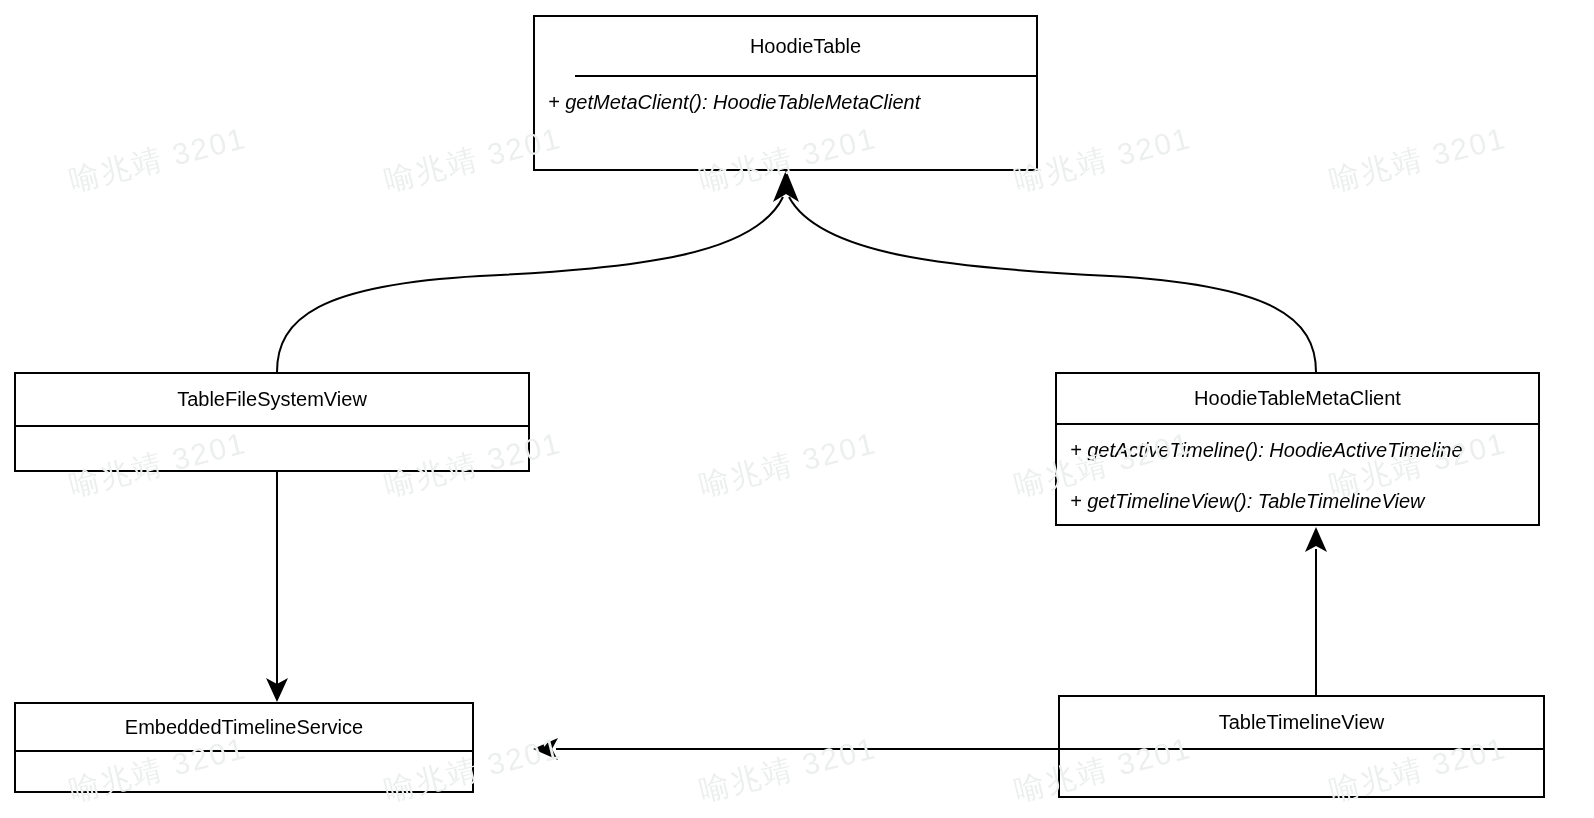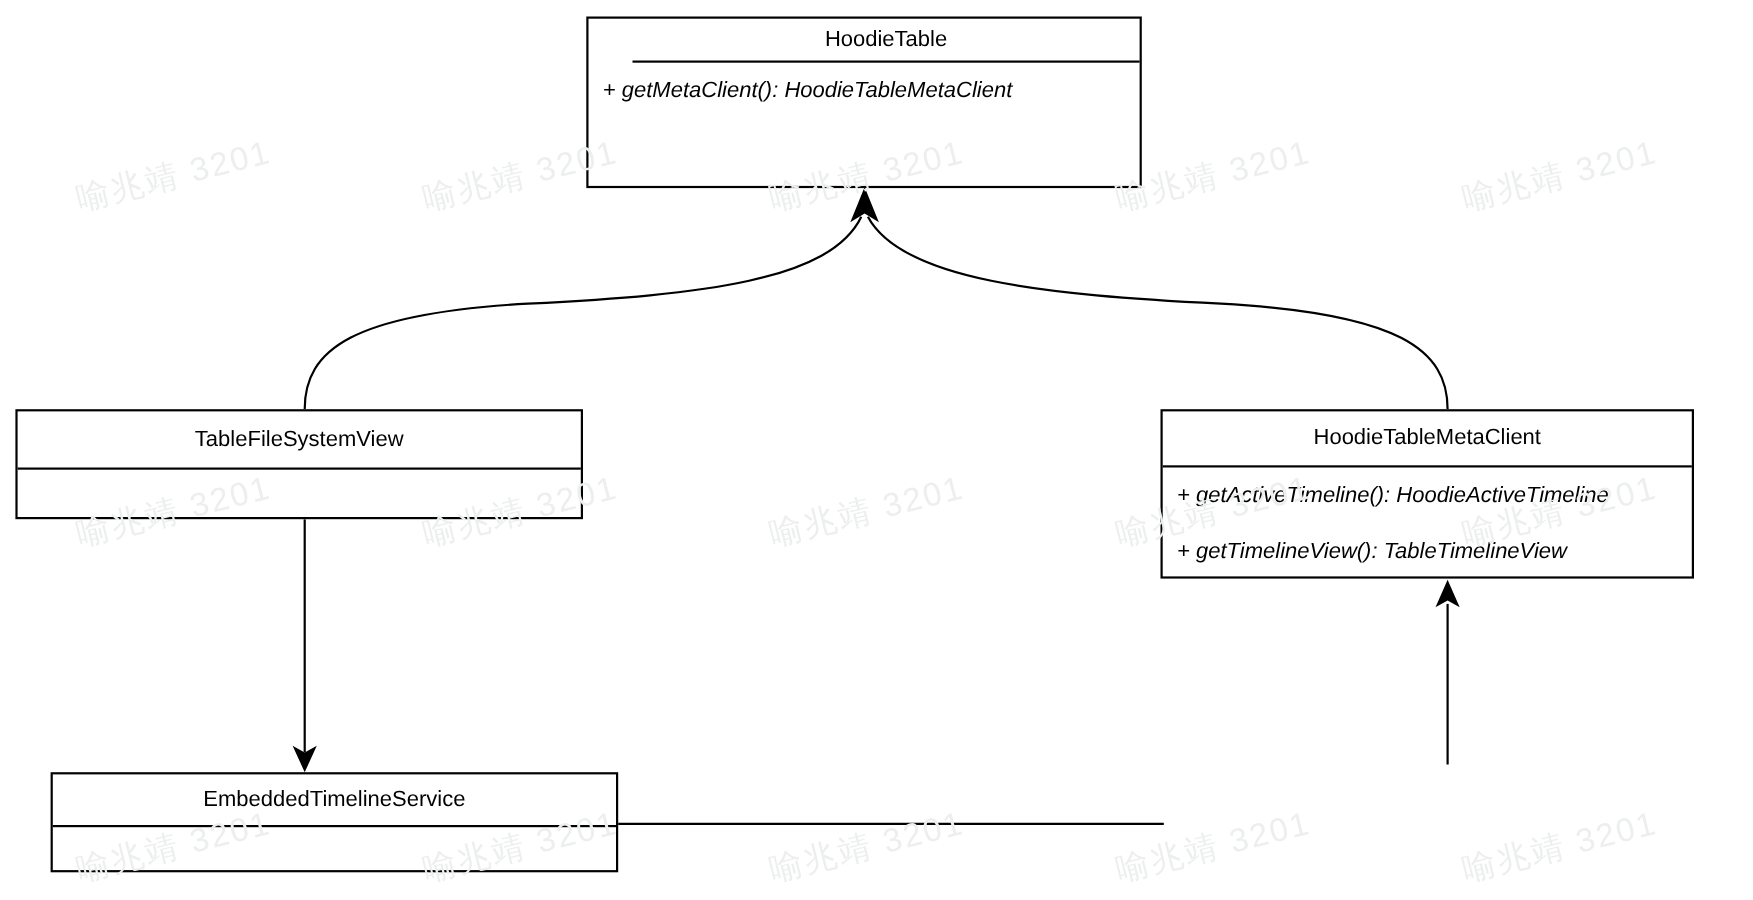--- a/index.html
+++ b/index.html
@@ -45,26 +45,26 @@
   .uml-method {
     box-sizing: border-box;
     height: 51px;
     line-height: 51px;
     padding-left: 13px;
     font-size: 20px;
     white-space: nowrap;
   }
   
   #node-hoodie-table            { left: 533px;  top: 15px;  width: 505px; height: 156px; }
-  #node-hoodie-table .uml-title { height: 40px; margin-left: 40px; }
+  #node-hoodie-table .uml-title { height: 60px; margin-left: 40px; }
   #node-table-file-system-view            { left: 14px;   top: 372px; width: 516px; height: 100px; }
   #node-table-file-system-view .uml-title { height: 53px; }
   #node-hoodie-table-meta-client            { left: 1055px; top: 372px; width: 485px; height: 154px; }
   #node-hoodie-table-meta-client .uml-title { height: 51px; }
-  #node-embedded-timeline-service            { left: 14px;   top: 702px; width: 516px; height: 91px; margin-left: 32px; }
+  #node-embedded-timeline-service            { left: 14px;   top: 702px; width: 460px; height: 91px; }
   #node-embedded-timeline-service .uml-title { height: 48px; }
   #node-table-timeline-view            { left: 1058px; top: 695px; width: 487px; height: 103px; }
   #node-table-timeline-view .uml-title { height: 53px; }
 
   #watermark-layer {
     position: absolute;
     left: 0; top: 0;
     width: 1594px; height: 818px;
     z-index: 5;
     pointer-events: none;
@@ -126,20 +126,24 @@
   <div class="uml-class" id="node-table-file-system-view">
     <div class="uml-title">TableFileSystemView</div>
     <div class="uml-body"></div>
   </div>
 
   <div class="uml-class" id="node-embedded-timeline-service">
     <div class="uml-title">EmbeddedTimelineService</div>
     <div class="uml-body"></div>
   </div>
 
+  <div class="uml-class" id="node-table-timeline-view">
+    <div class="uml-title">TableTimelineView</div>
+    <div class="uml-body"></div>
+  </div>
 
   <div id="watermark-layer">
       <span class="wm" style="color: rgb(237, 239, 239); left: 158px; top: 160px;">喻兆靖 3201</span>
       <span class="wm" style="color: rgb(237, 239, 239); left: 473px; top: 160px;">喻兆靖 3201</span>
       <span class="wm" style="color: rgb(237, 239, 239); left: 788px; top: 160px;">喻兆靖 3201</span>
       <span class="wm" style="color: rgb(237, 239, 239); left: 1103px; top: 160px;">喻兆靖 3201</span>
       <span class="wm" style="color: rgb(237, 239, 239); left: 1418px; top: 160px;">喻兆靖 3201</span>
       <span class="wm" style="color: rgb(237, 239, 239); left: 158px; top: 465px;">喻兆靖 3201</span>
       <span class="wm" style="color: rgb(237, 239, 239); left: 473px; top: 465px;">喻兆靖 3201</span>
       <span class="wm" style="color: rgb(237, 239, 239); left: 788px; top: 465px;">喻兆靖 3201</span>

